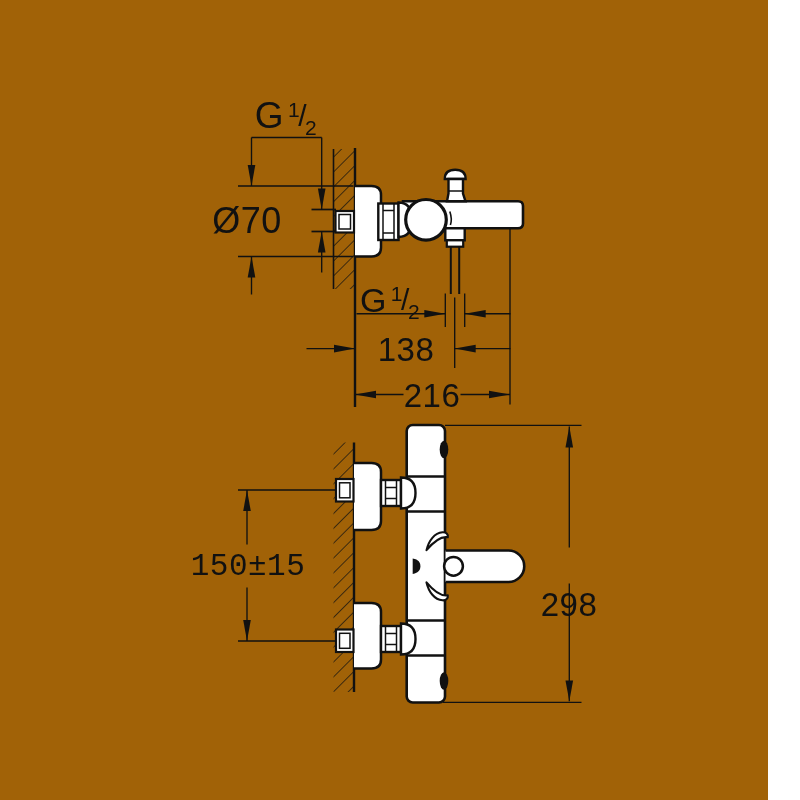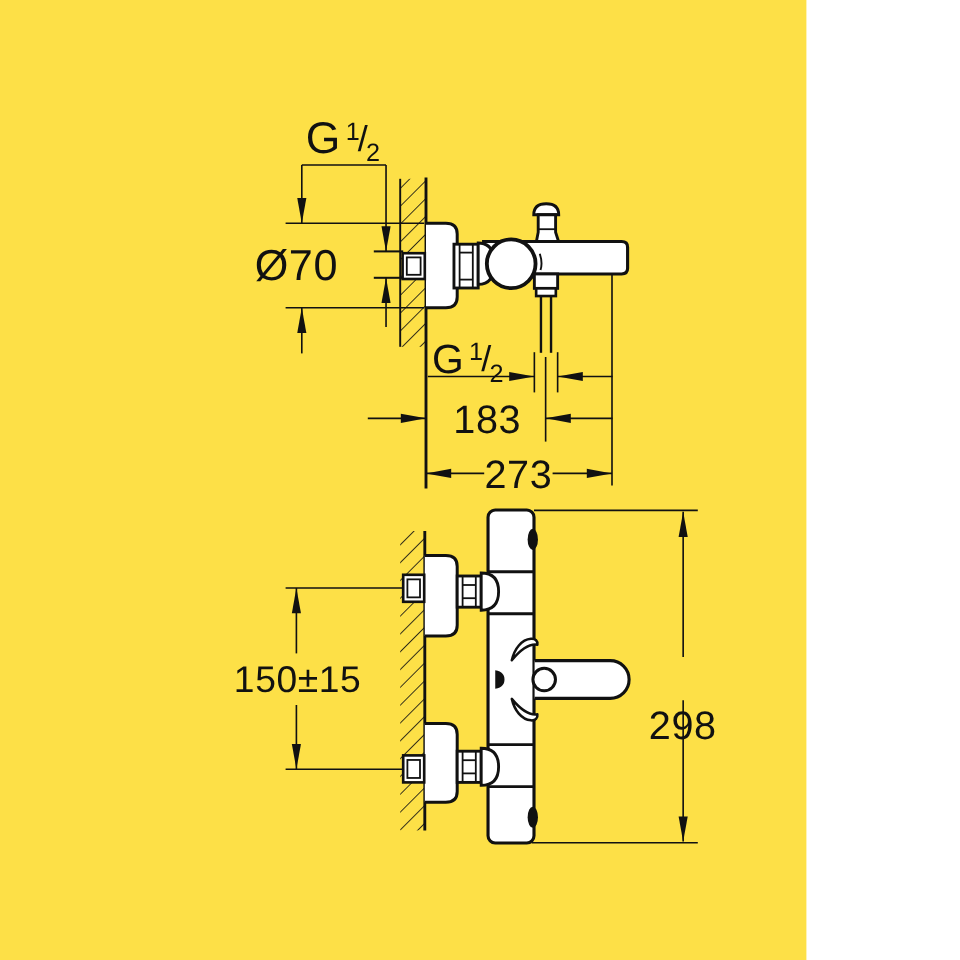--- a/index.html
+++ b/index.html
@@ -1,17 +1,17 @@
 <!DOCTYPE html>
 <html><head>
 <meta charset="utf-8">
 <style>
   html,body{margin:0;padding:0;background:#fff;}
   #stage{
-    position:relative;width:672px;height:800px;background:#fde047;overflow:hidden;
+    position:relative;width:768px;height:800px;background:#a16207;overflow:hidden;
     font-family:"Liberation Sans", sans-serif;color:#111;
   }
   #drawing-svg{position:absolute;left:0;top:0;}
   .dim-label{
     position:absolute;transform:translate(-50%,-50%);
     white-space:nowrap;color:#111;font-family:"Liberation Sans", sans-serif;
     line-height:1;letter-spacing:0.5px;
   }
   .fs33{font-size:33px;}
   .fs34{font-size:36px;}
@@ -189,21 +189,21 @@
   <div class="dim-label gfrac" style="left:286px;top:115px;">
     <span class="gmain">G</span><span class="gsup">1</span><span class="gslash">/</span><span class="gsub">2</span>
   </div>
 
   <div class="dim-label fs34" style="left:247px;top:221px;">Ø70</div>
 
   <div class="dim-label gfrac" style="left:390px;top:300px;">
     <span class="gmain" style="font-size:34px;">G</span><span class="gsup">1</span><span class="gslash">/</span><span class="gsub">2</span>
   </div>
 
-  <div class="dim-label fs33" style="left:406px;top:349px;">183</div>
-
-  <div class="dim-label fs33" style="left:432px;top:395px;">273</div>
-
-  <div class="dim-label fs31" style="left:248px;top:566px;">150±15</div>
+  <div class="dim-label fs33" style="left:406px;top:349px;">138</div>
+
+  <div class="dim-label fs33" style="left:432px;top:395px;">216</div>
+
+  <div class="dim-label fs31" style="left:248px;top:566px;font-family:Liberation Mono, monospace;">150±15</div>
 
   <div class="dim-label fs33" style="left:569px;top:565px;margin-top:39px;">298</div>
 
 </div>
 
 </body></html>

